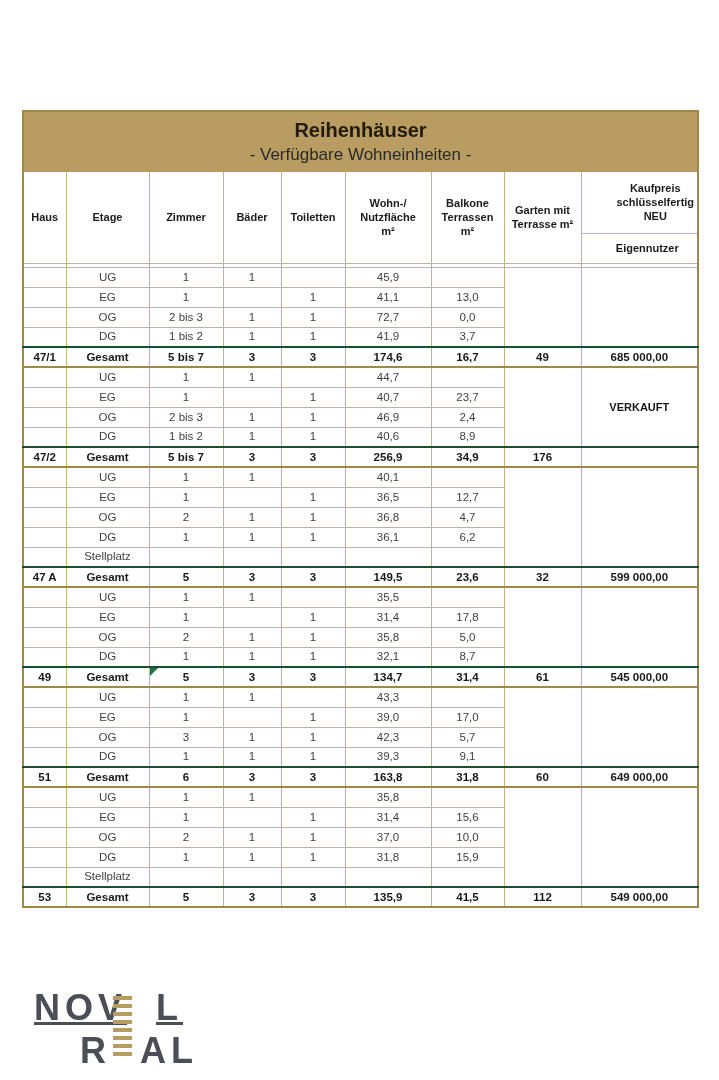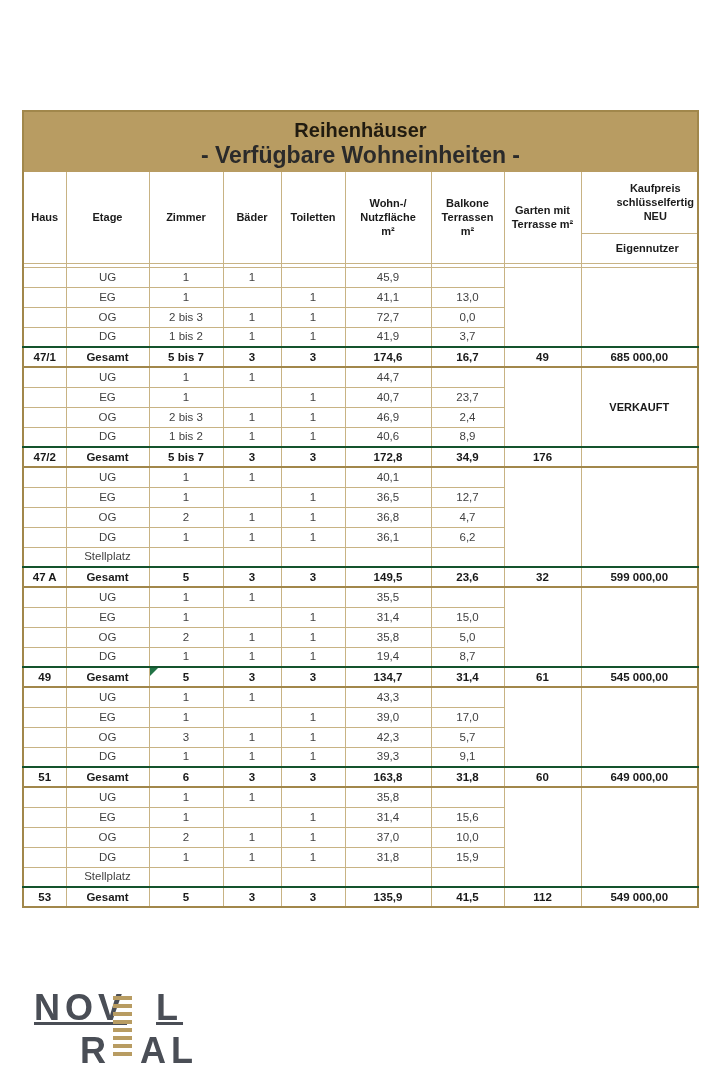--- a/index.html
+++ b/index.html
@@ -17,21 +17,21 @@
   }
   table.units td, table.units th {
     border:1px solid #c8b384; text-align:center; vertical-align:middle;
     padding:0; height:20px; line-height:13px; overflow:hidden;
   }
   
   tr.band td {
     background:#b89c62; border:1px solid #b89c62; height:60px; padding-top:2px;
   }
   .band-title { font-size:20px; line-height:26px; font-weight:bold; color:#211b10; }
-  .band-subtitle { font-size:23px; line-height:24px; font-weight:bold; color:#2a2a2a; }
+  .band-subtitle { font-size:17px; line-height:24px; font-weight:normal; color:#2a2a2a; }
   
   tr.head th {
     font-weight:bold; color:#1b1b1b; font-size:11px; line-height:14px;
     white-space:pre-line; background:#ffffff;
   }
   tr.head th.tall { height:62px;padding-left:32px; }
   tr.head2 th { height:30px; font-weight:bold; color:#1b1b1b; font-size:11px;padding-left:16px; }
   tr.spacer td { height:4px; line-height:4px; }
   
   tr.gesamt td {
@@ -205,21 +205,21 @@
             <td>1</td>
             <td>40,6</td>
             <td>8,9</td>
           </tr>
           <tr class="gesamt">
             <td>47/2</td>
             <td>Gesamt</td>
             <td class="rel">5 bis 7</td>
             <td>3</td>
             <td>3</td>
-            <td>172,8</td>
+            <td>256,9</td>
             <td>34,9</td>
             <td>176</td>
             <td class="price"></td>
           </tr>
           <tr>
             <td></td>
             <td>UG</td>
             <td>1</td>
             <td>1</td>
             <td></td>
@@ -286,38 +286,38 @@
             <td rowspan="4"></td>
             <td rowspan="4"></td>
           </tr>
           <tr>
             <td></td>
             <td>EG</td>
             <td>1</td>
             <td></td>
             <td>1</td>
             <td>31,4</td>
-            <td>15,0</td>
+            <td>17,8</td>
           </tr>
           <tr>
             <td></td>
             <td>OG</td>
             <td>2</td>
             <td>1</td>
             <td>1</td>
             <td>35,8</td>
             <td>5,0</td>
           </tr>
           <tr>
             <td></td>
             <td>DG</td>
             <td>1</td>
             <td>1</td>
             <td>1</td>
-            <td>19,4</td>
+            <td>32,1</td>
             <td>8,7</td>
           </tr>
           <tr class="gesamt">
             <td>49</td>
             <td>Gesamt</td>
             <td class="rel">5<span class="flag"></span></td>
             <td>3</td>
             <td>3</td>
             <td>134,7</td>
             <td>31,4</td>

